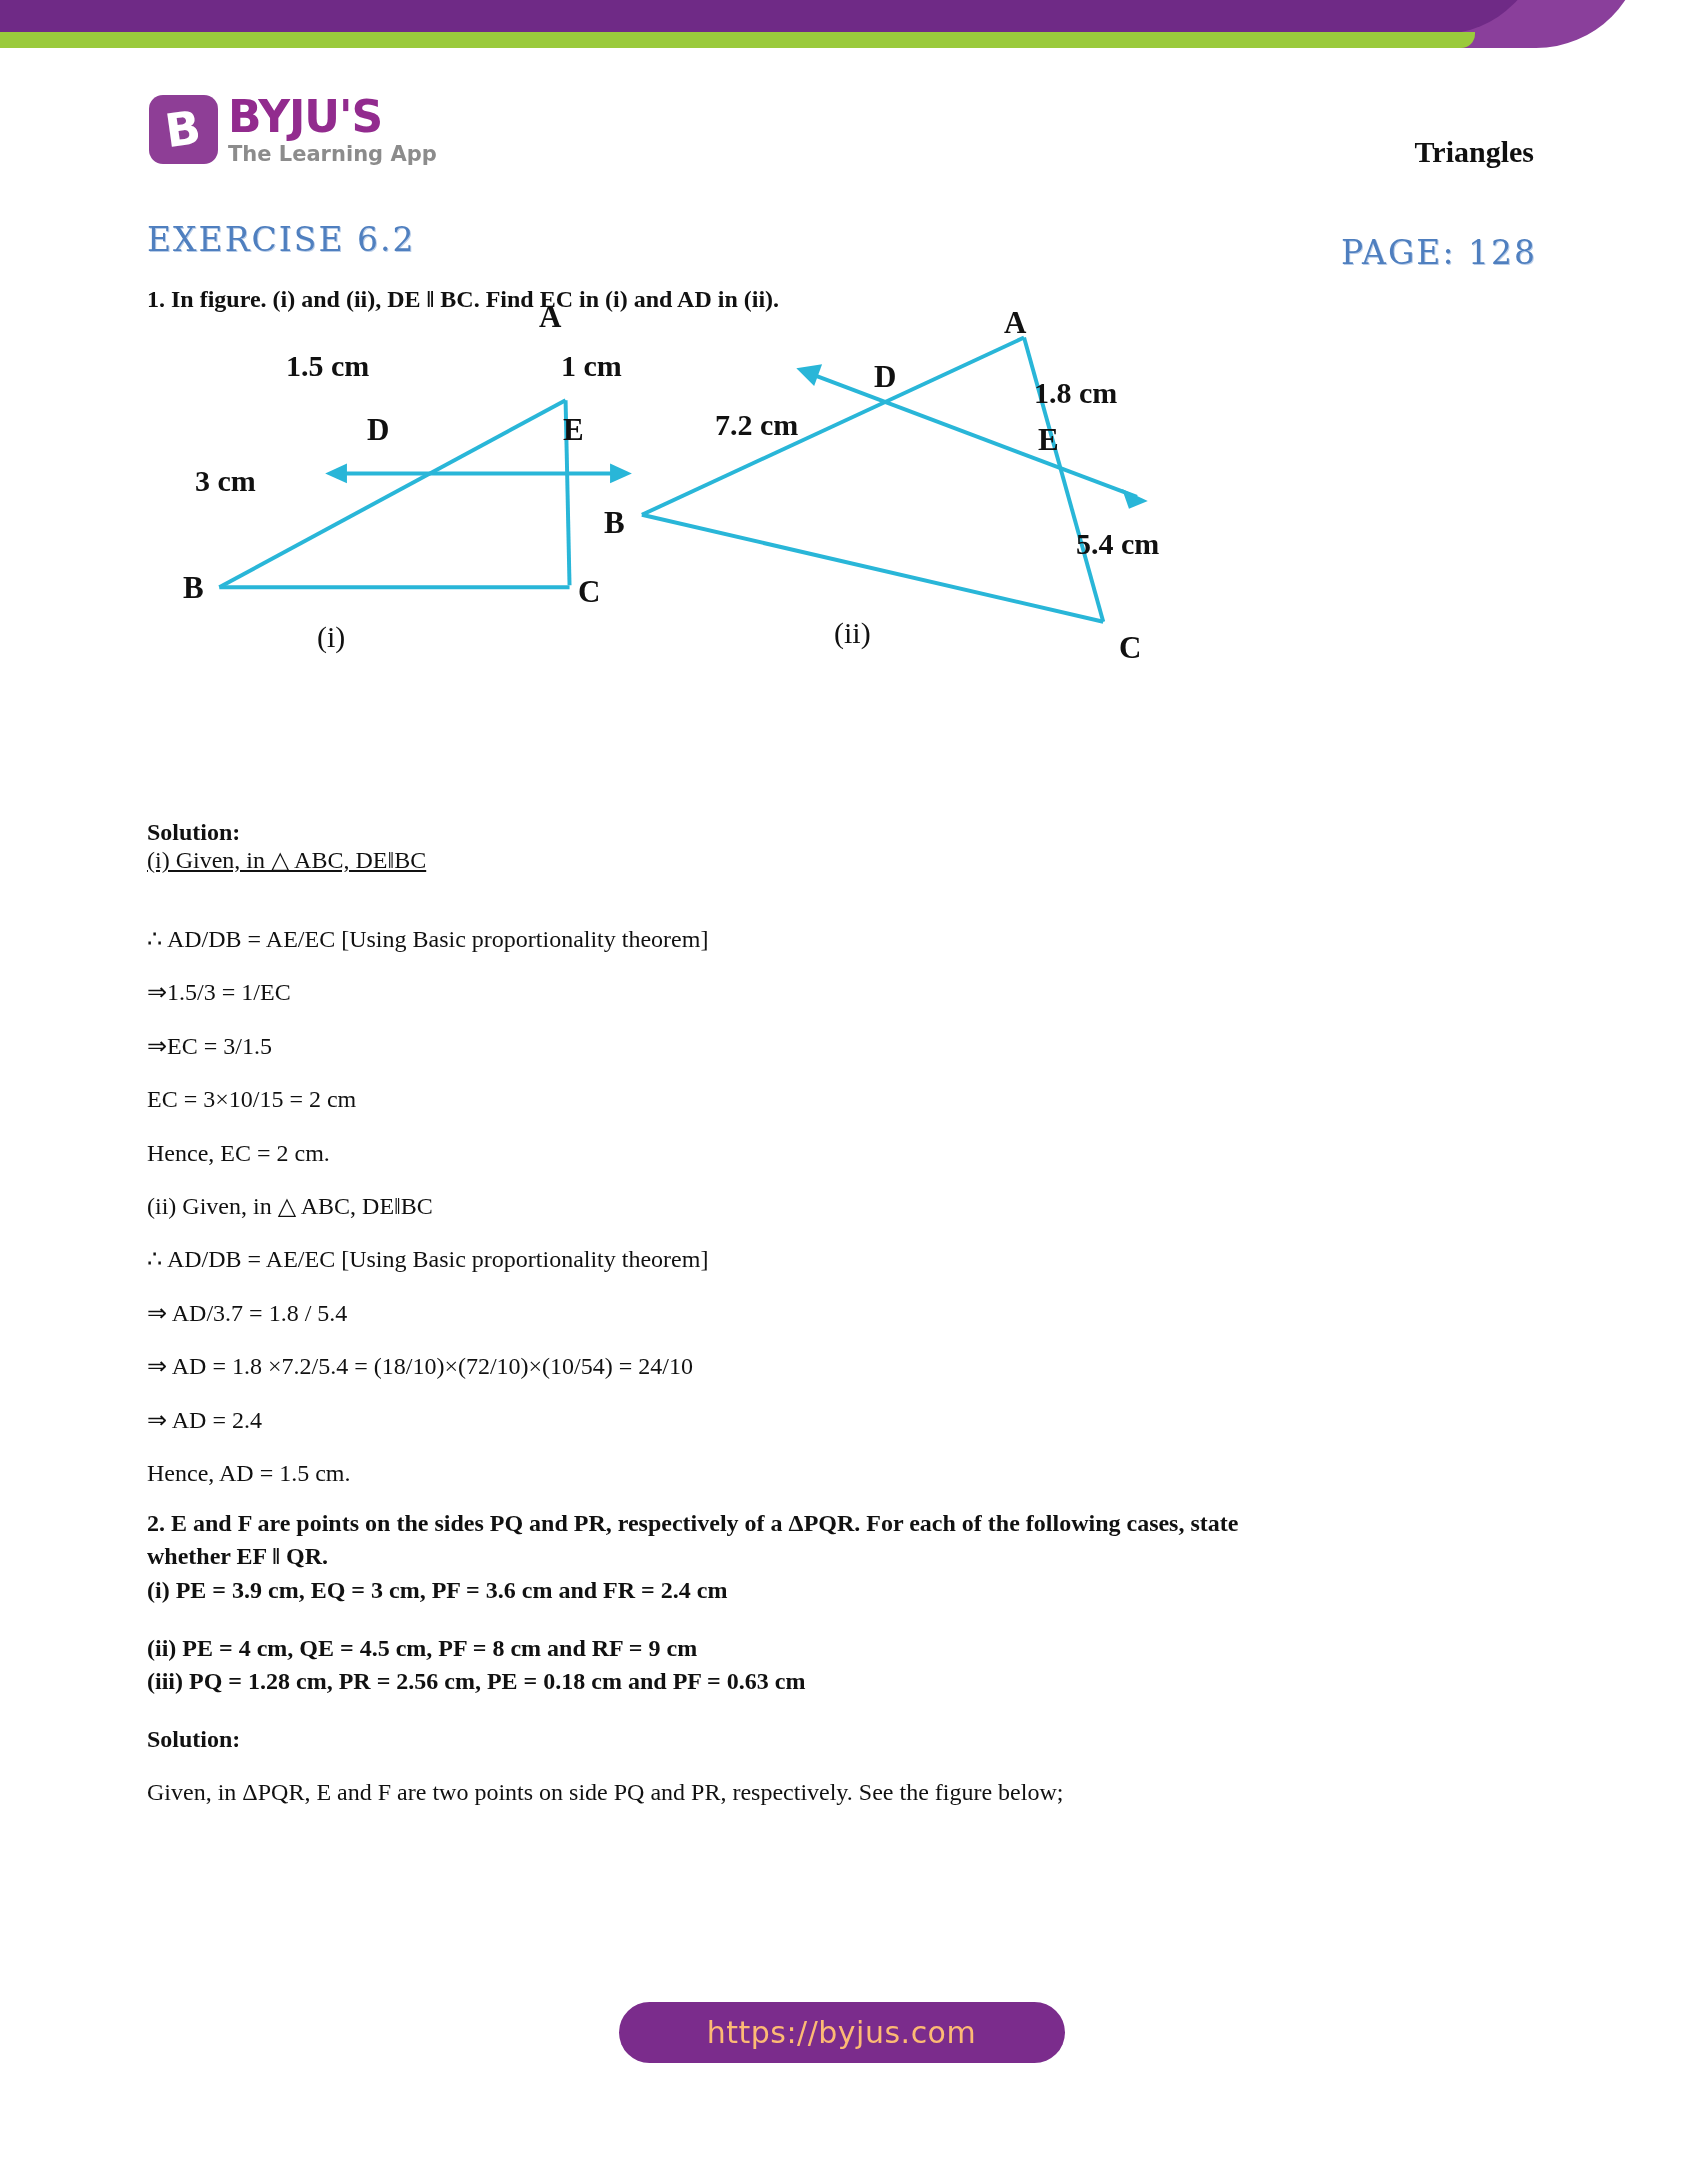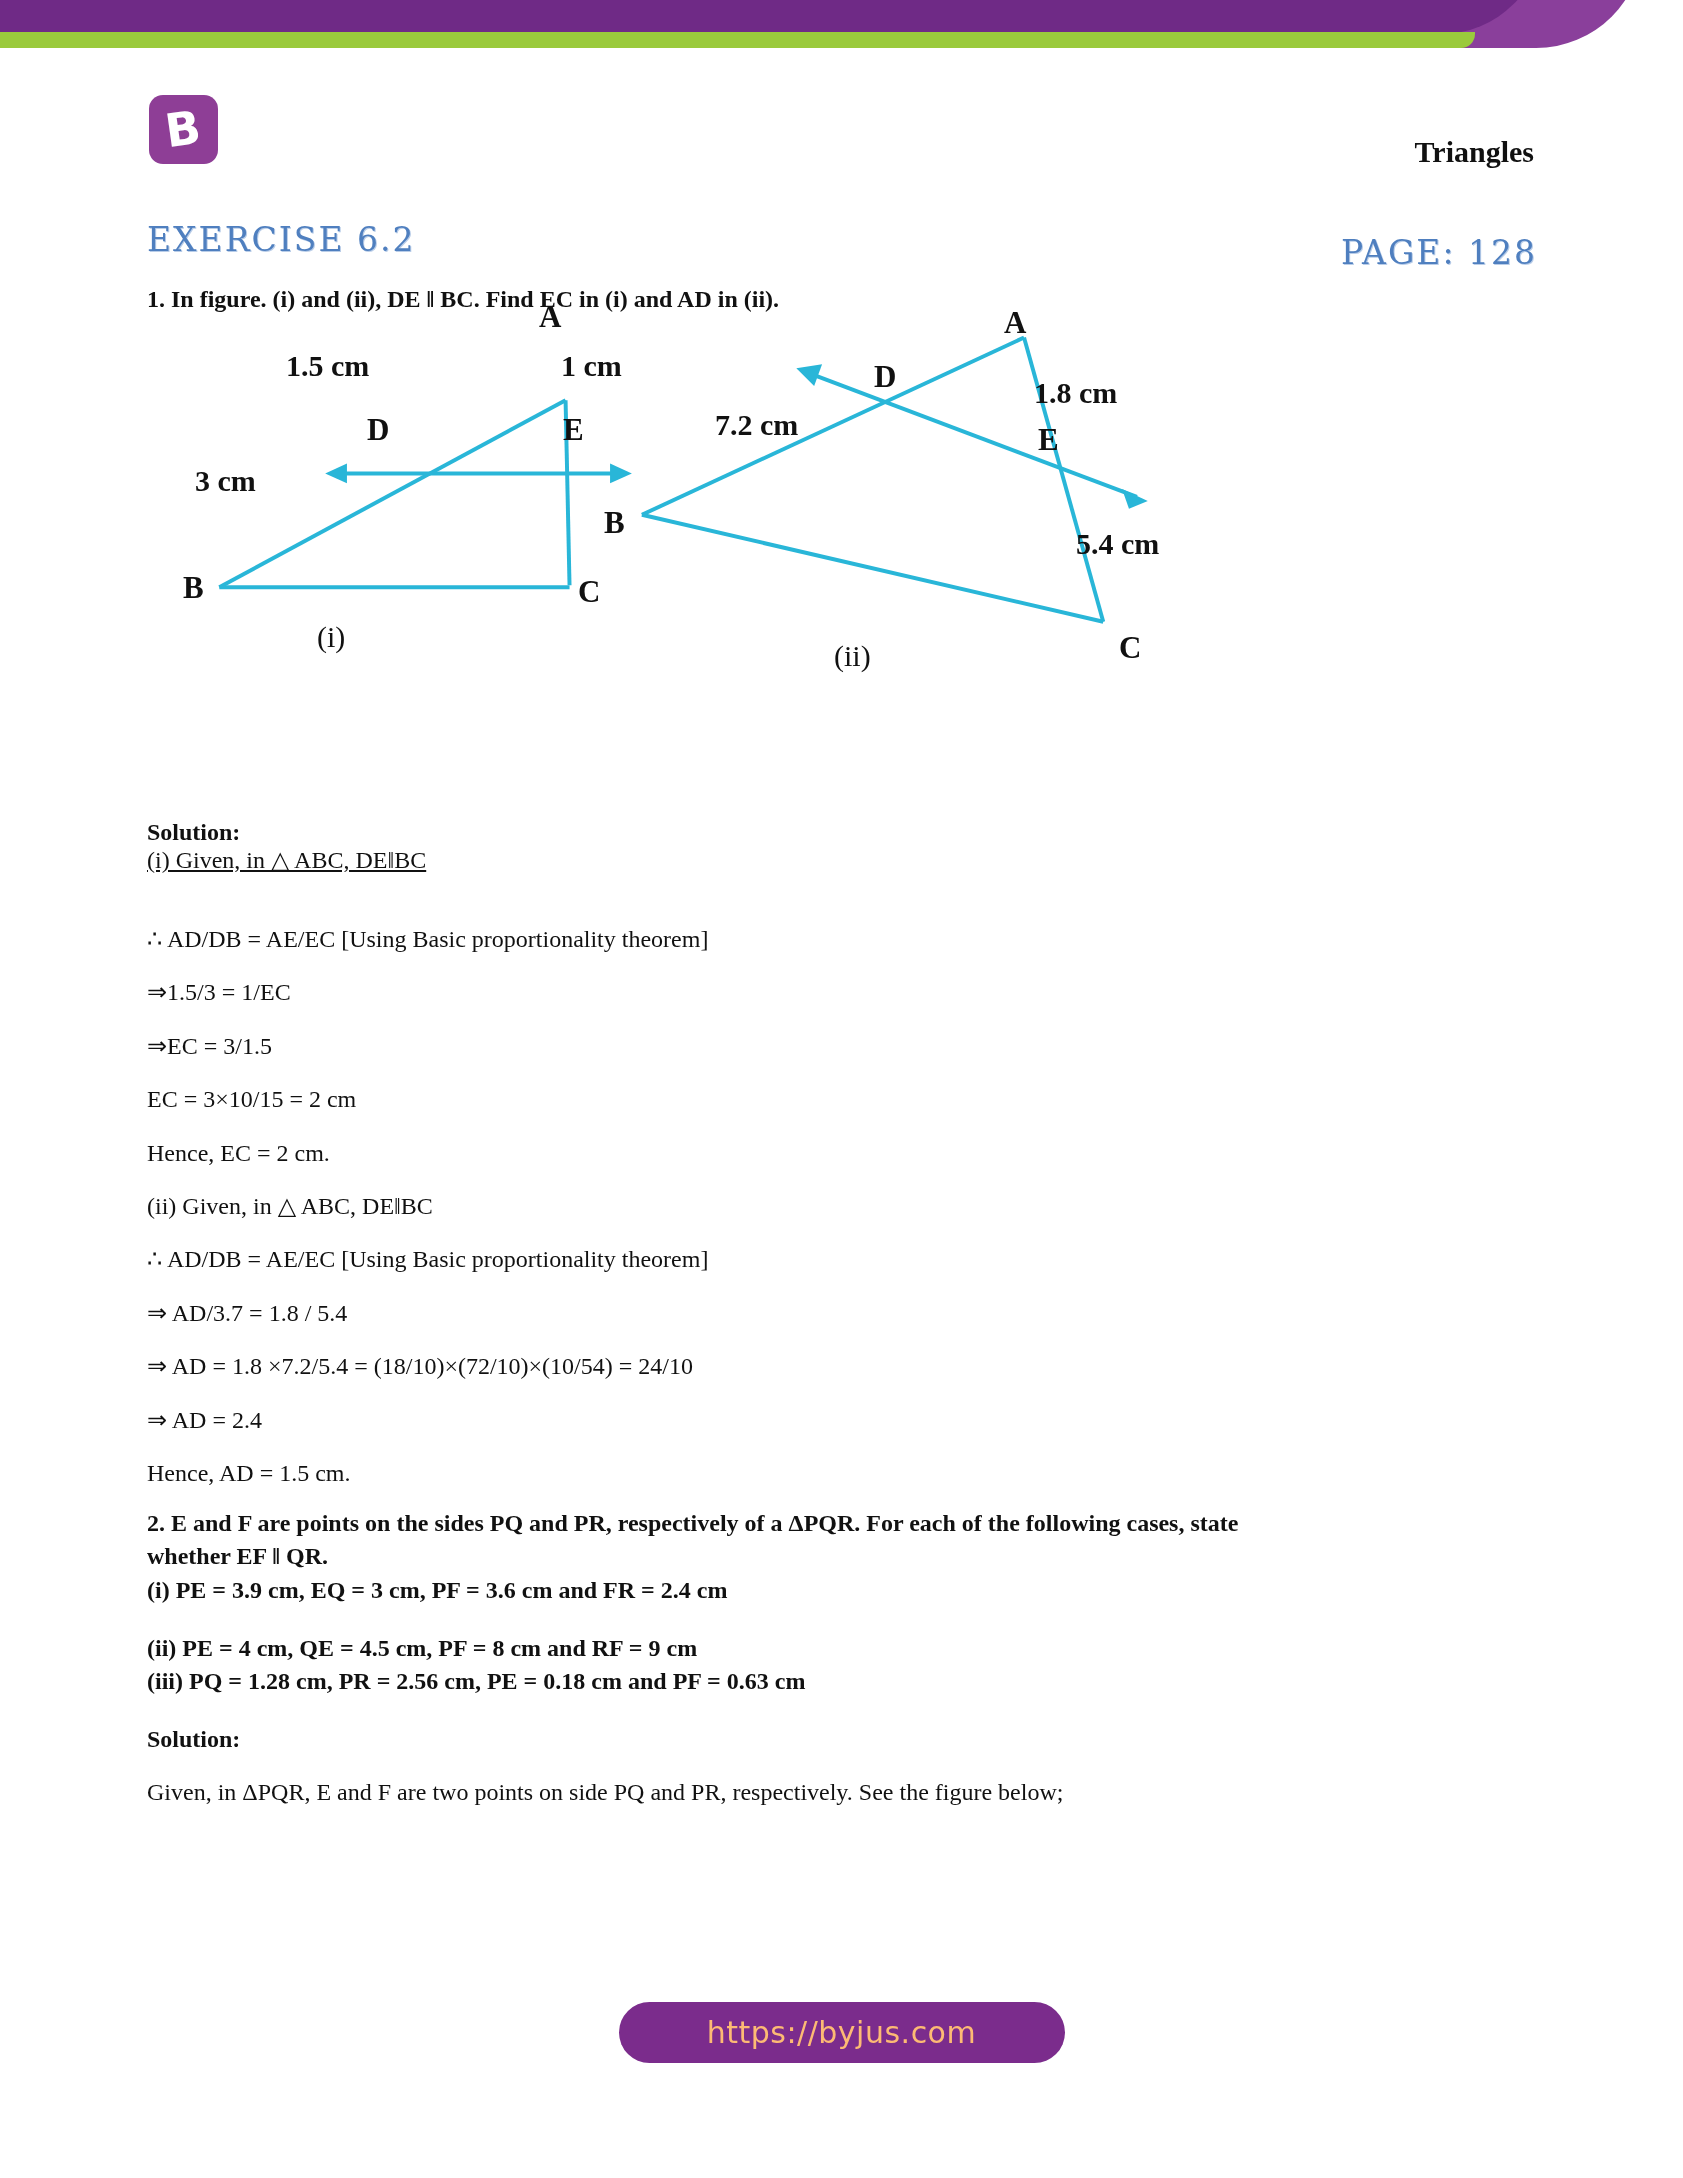--- a/index.html
+++ b/index.html
@@ -105,20 +105,24 @@
   <div class="bar-purple-light"></div>
   <div class="bar-purple"></div>
   <div class="bar-green"></div>
 </div>
 
 <div class="logo" style="left:149px;">
   <div class="logo-row">
     <div class="logo-mark">
       <div class="b-glyph">B</div>
     </div>
+    <div class="logo-text">
+      <div class="logo-word">BYJU'S</div>
+      <div class="logo-tag">The Learning App</div>
+    </div>
   </div>
 </div>
 
 <div class="doc-title">
   <br>
   <span>Triangles</span>
 </div>
 
 <div class="ex-row">
   <div class="ex-label">EXERCISE 6.2</div>
@@ -170,21 +174,21 @@
   <div class="vtx" style="left:857px;top:-10px;">A</div>
   <div class="vtx" style="left:457px;top:190px;">B</div>
   <div class="vtx" style="left:972px;top:315px;">C</div>
   <div class="vtx" style="left:727px;top:44px;">D</div>
   <div class="vtx" style="left:891px;top:107px;">E</div>
 
   <div class="dim" style="left:568px;top:93px;">7.2 cm</div>
   <div class="dim" style="left:887px;top:61px;">1.8 cm</div>
   <div class="dim" style="left:929px;top:212px;">5.4 cm</div>
 
-  <div class="fig-label" style="position:absolute;left:687px;top:301px;margin-top:23px;">(ii)</div>
+  <div class="fig-label" style="position:absolute;left:687px;top:301px;">(ii)</div>
 </div>
 
 <div class="p bold" style="top:816px;">Solution:</div>
 <div class="p" style="top:844px;text-decoration:underline;">(i) Given, in △ ABC, DE‖BC</div>
 <div class="p" style="top:923px;">∴ AD/DB = AE/EC [Using Basic proportionality theorem]</div>
 <div class="p" style="top:976px;">⇒1.5/3 = 1/EC</div>
 <div class="p" style="top:1030px;">⇒EC = 3/1.5</div>
 <div class="p" style="top:1083px;">EC = 3×10/15 = 2 cm</div>
 <div class="p" style="top:1137px;">Hence, EC = 2 cm.</div>
 <div class="p" style="top:1190px;">(ii) Given, in △ ABC, DE‖BC</div>

